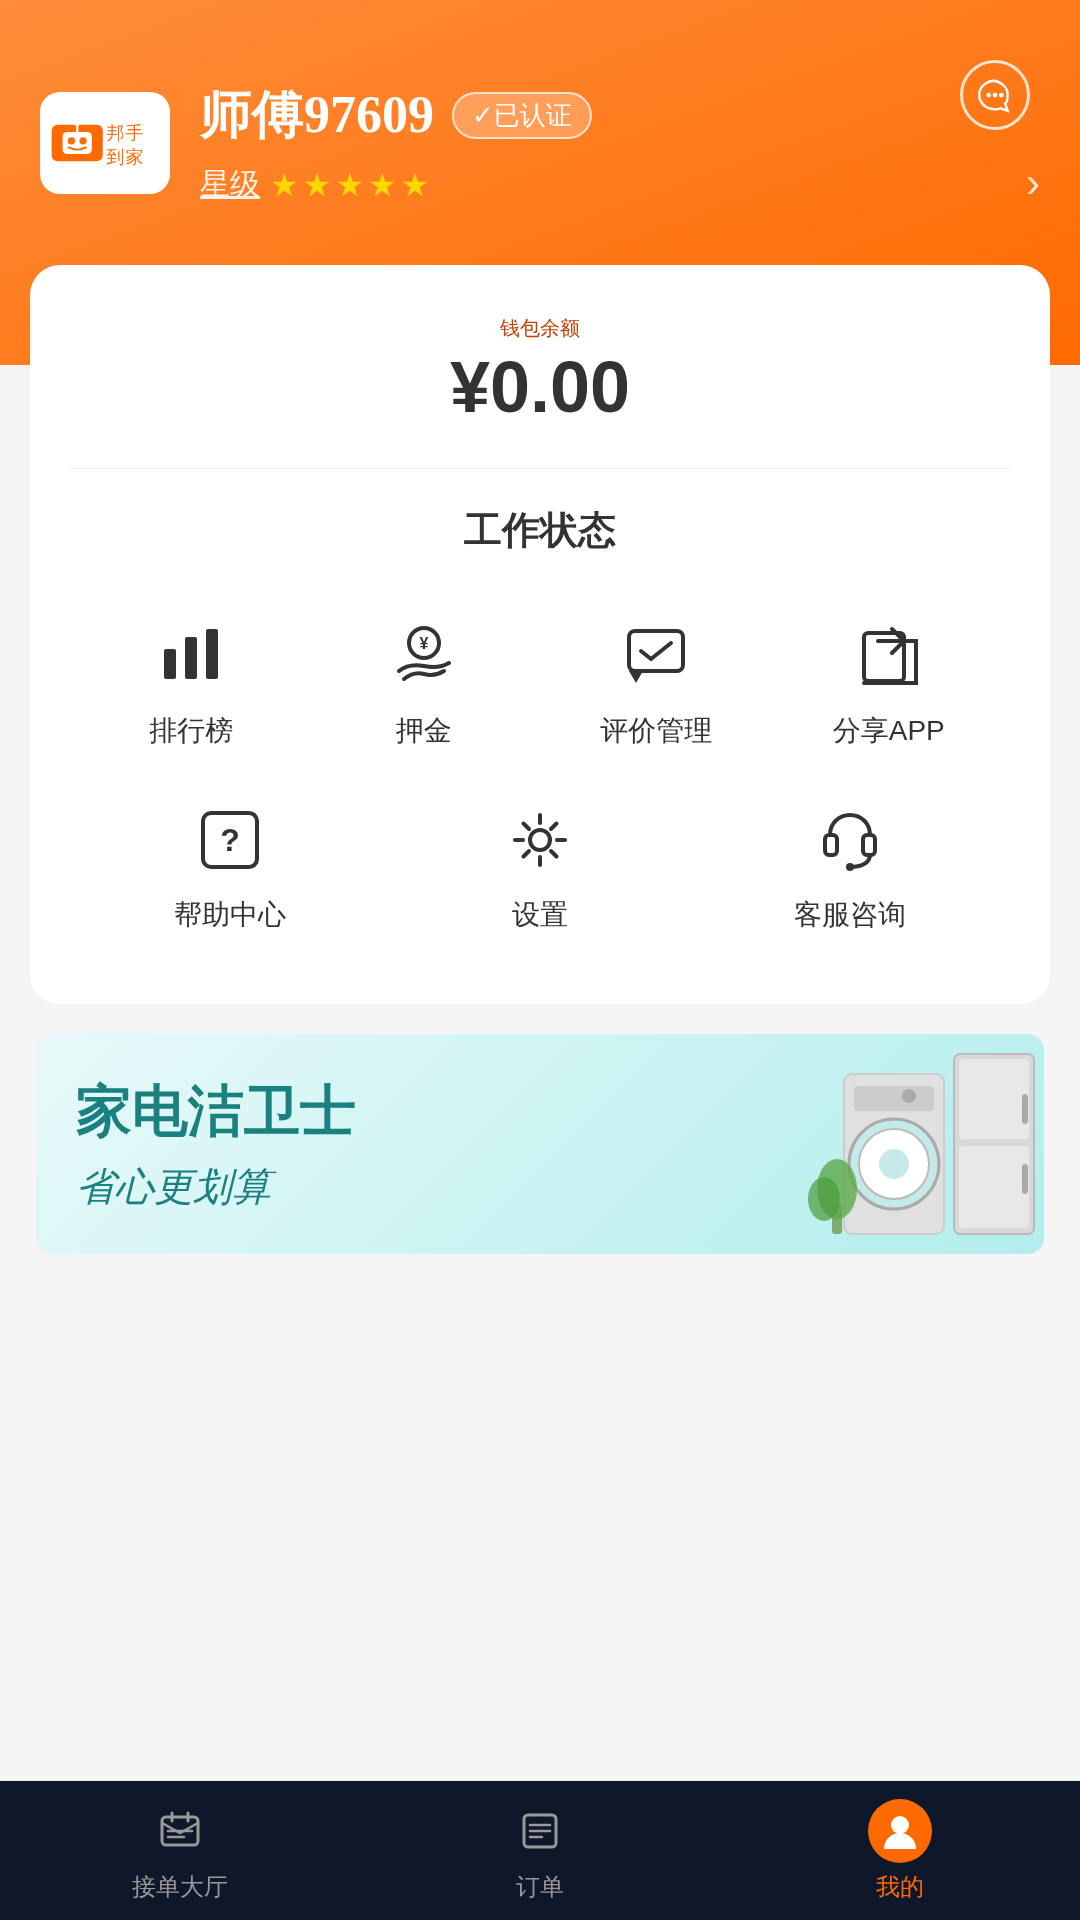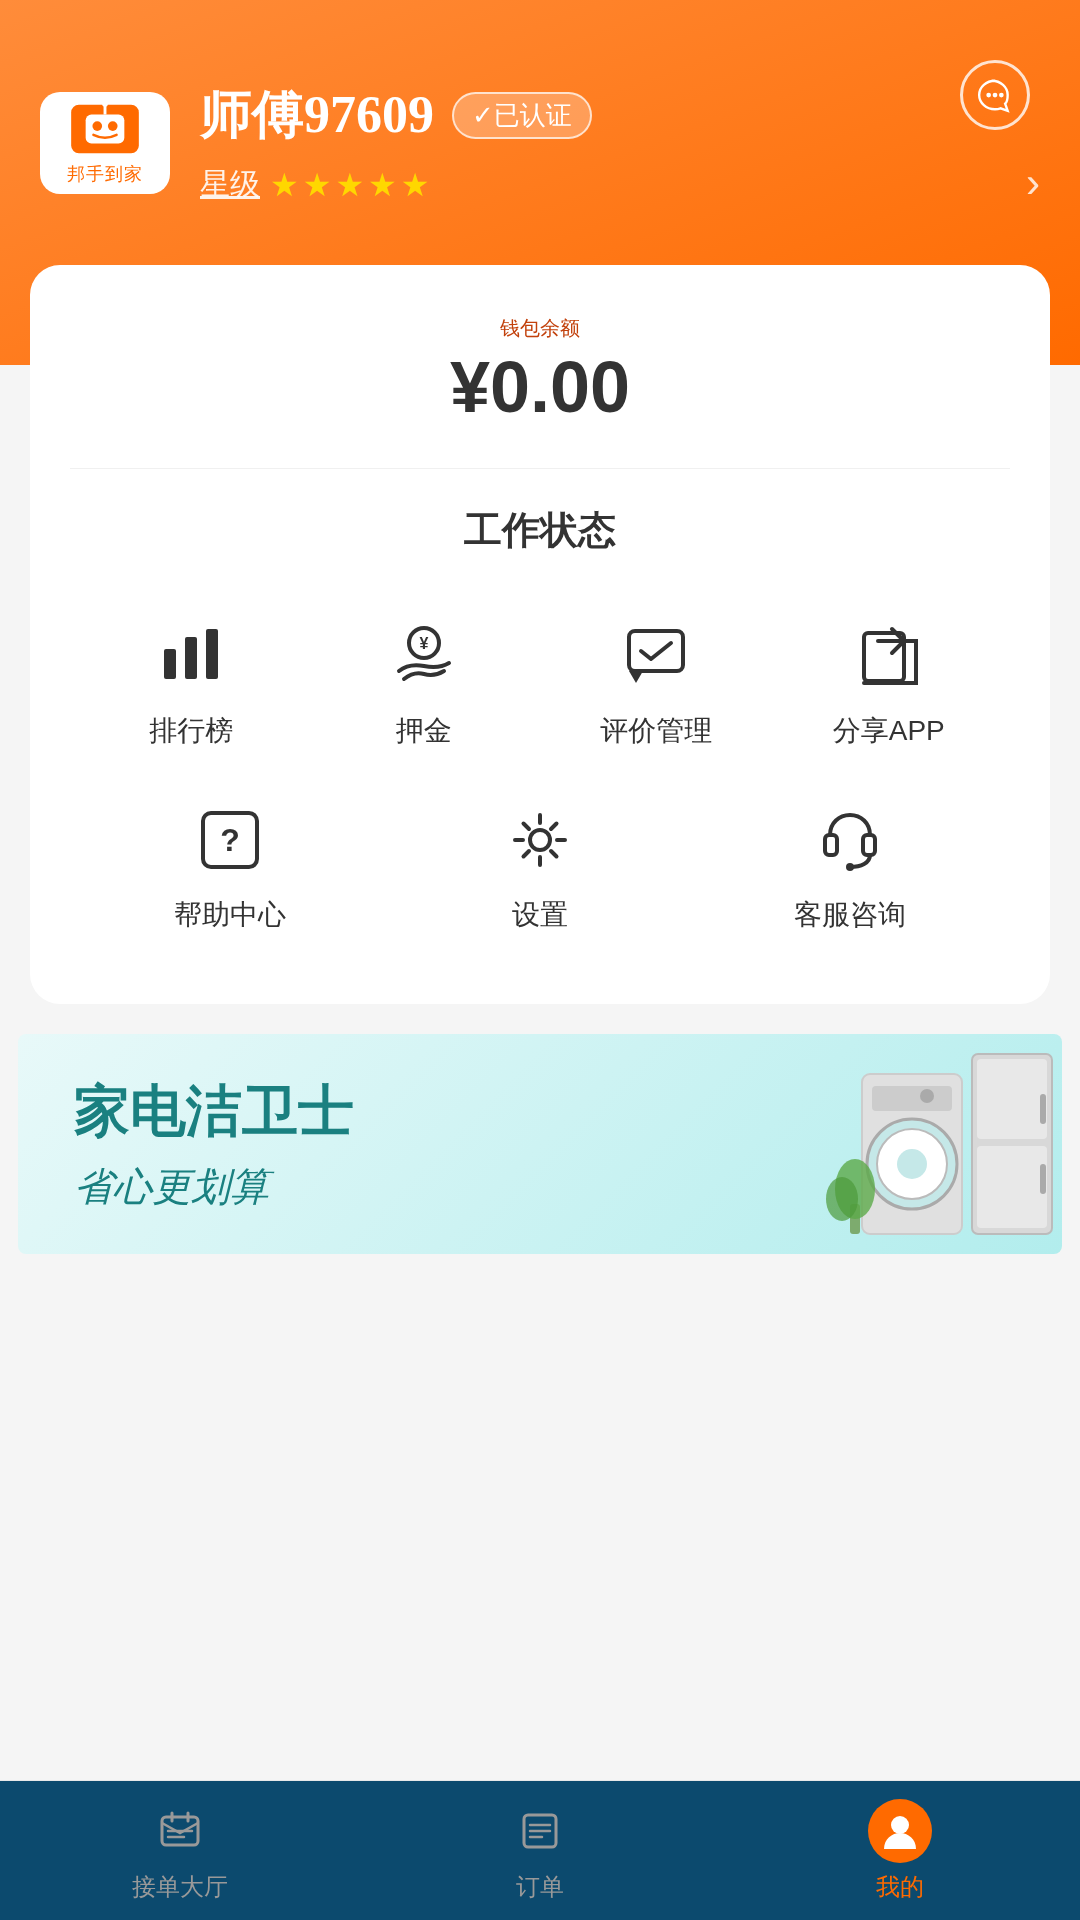--- a/index.html
+++ b/index.html
@@ -45,21 +45,20 @@
       align-items: center;
       margin-top: 20px;
     }
 
     .avatar-box {
       width: 130px;
       height: 102px;
       background: white;
       border-radius: 20px;
       display: flex;
-      flex-direction: column;
       align-items: center;
       justify-content: center;
       margin-right: 30px;
       flex-shrink: 0;
       padding: 8px;
     }
 
     .avatar-logo {
       width: 80px;
       height: 60px;
@@ -254,29 +253,28 @@
 
     .second-row {
       display: grid;
       grid-template-columns: repeat(3, 1fr);
       gap: 10px;
       margin-top: 10px;
     }
 
     
     .banner {
-      margin: 30px 18px 0;
-      border-radius: 8px;
+      margin: 30px 36px 0;
+      border-radius: 16px;
       overflow: hidden;
       height: 220px;
       background: linear-gradient(135deg, #e8f9f9 0%, #b2eded 100%);
       display: flex;
       align-items: center;
       position: relative;
-      padding-left: 16px;
     }
 
     .banner-text {
       padding: 30px 40px;
       z-index: 2;
     }
 
     .banner-title {
       font-size: 56px;
       font-weight: bold;
@@ -307,21 +305,21 @@
       height: 220px;
     }
 
     
     .tab-bar {
       position: fixed;
       bottom: 0;
       left: 0;
       width: 1080px;
       height: 140px;
-      background: #0c4a6e;
+      background: #0f172a;
       border-top: 1px solid #e8e8e8;
       display: flex;
       align-items: center;
       justify-content: space-around;
     }
 
     .tab-item {
       display: flex;
       flex-direction: column;
       align-items: center;

